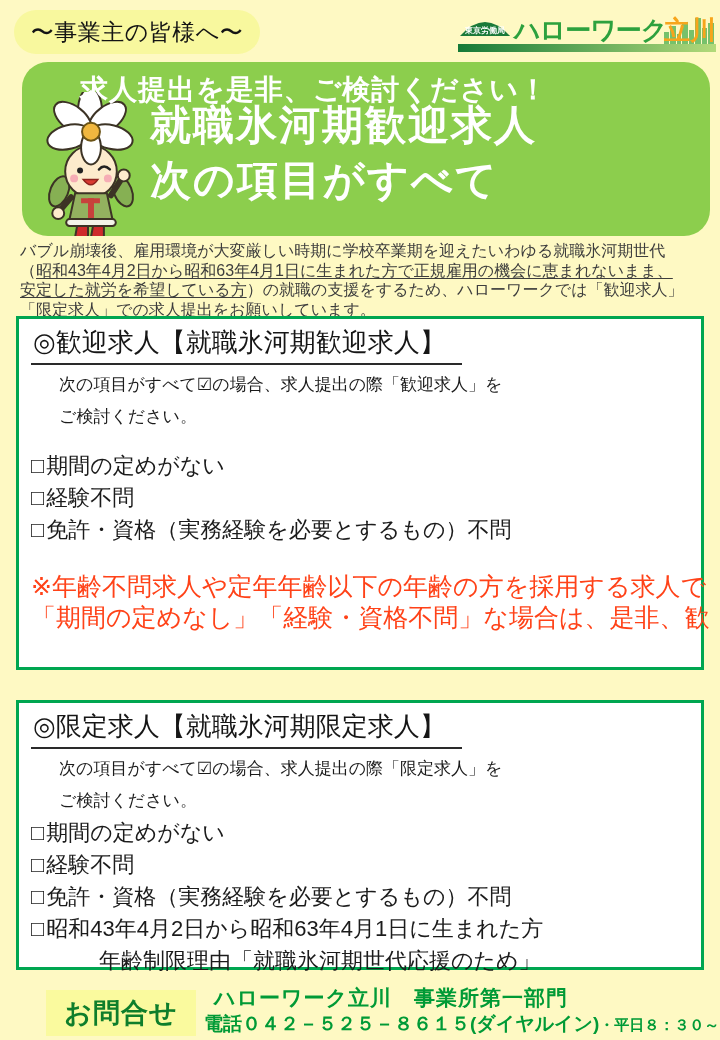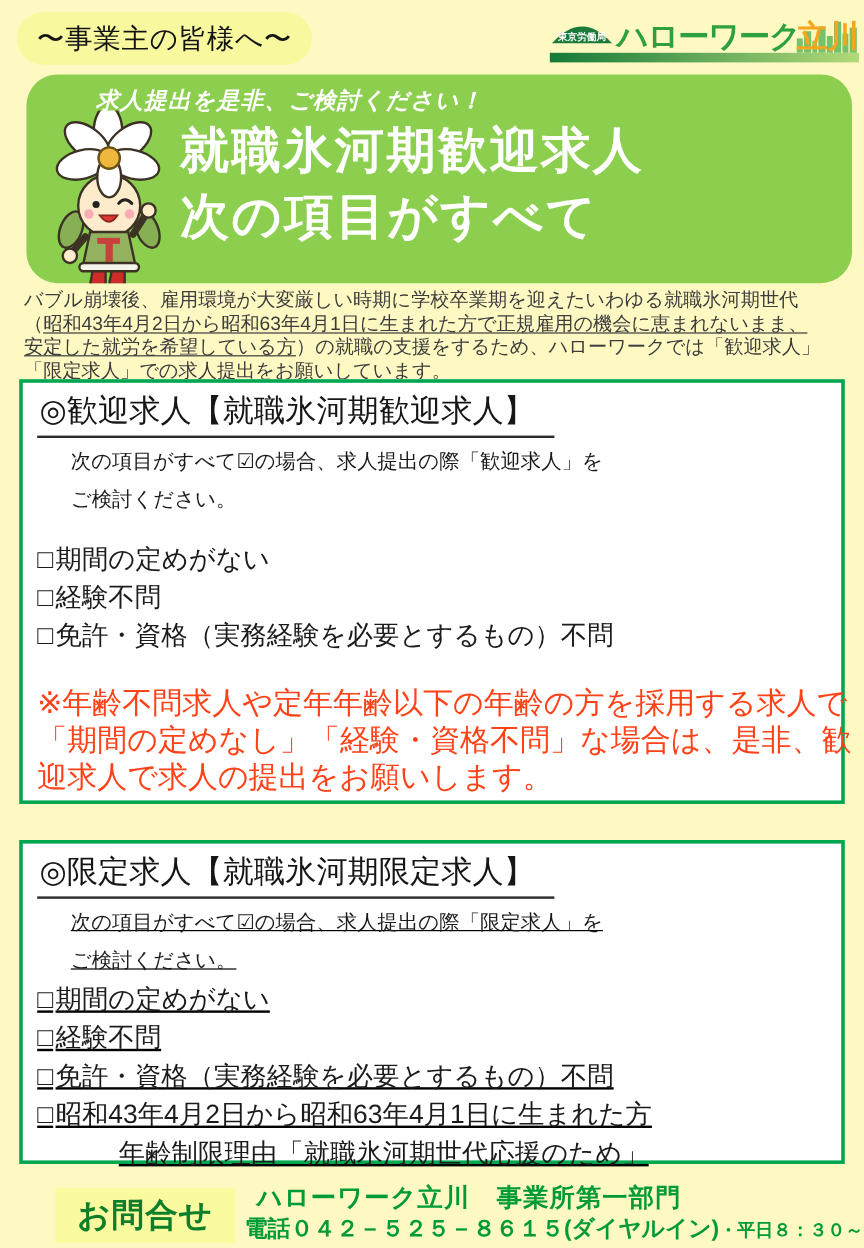--- a/index.html
+++ b/index.html
@@ -17,21 +17,21 @@
   }
   
   .logo{ position:absolute; left:458px; top:6px; width:258px; height:50px; }
   
   .banner{
     position:absolute; left:22px; top:62px; width:688px; height:174px;
     background:#8cce4d; border-radius:26px;
   }
   .banner-subtitle{
     position:absolute; left:58px; top:9px;
-    font-size:19px; font-weight:bold; color:#ffffff; letter-spacing:1px;font-style:italic;
+    font-size:28px; font-weight:bold; color:#ffffff; letter-spacing:1px;
   }
   .banner-title{
     position:absolute; left:128px;
     font-size:41px; font-weight:bold; color:#ffffff; letter-spacing:2px;
     white-space:nowrap;
   }
   .banner-title.t1{ top:36px; }
   .banner-title.t2{ top:91px; }
   .mascot{ position:absolute; left:2px; top:30px; width:132px; height:144px; }
   
@@ -39,21 +39,21 @@
     position:absolute; left:20px; top:241px; width:692px;
     font-size:16px; line-height:19.5px; color:#3d3d3d; white-space:nowrap;
   }
   .intro .u{ text-decoration:underline; text-underline-offset:2px; }
   
   .gbox{
     position:absolute; left:16px; width:688px;
     border:3px solid #00a650; background:#ffffff; padding:6px 10px 0 10px;
   }
   .box1{ top:316px; height:354px; }
-  .box2{ top:700px; height:270px;text-decoration:underline; }
+  .box2{ top:700px; height:270px; }
   .box-title{
     display:inline-block; font-size:26px; color:#161616;
     border-bottom:2px solid #2a2a2a; padding:0 16px 3px 2px; margin-left:2px;
     white-space:nowrap;
   }
   .box-intro{ margin:4px 0 0 30px; font-size:17px; line-height:32px; color:#1b1b1b; white-space:nowrap; }
   .check-list{ margin:0 0 0 2px; }
   .box1 .check-list{ margin-top:17px; }
   .check-item{ font-size:22px; line-height:32px; color:#1b1b1b; white-space:nowrap; }
   .check-item .cbx{ margin-right:2px; }
@@ -170,21 +170,20 @@
       <div>ご検討ください。</div>
     </div>
     <div class="check-list">
       <div class="check-item"><span class="cbx">□</span><span>期間の定めがない</span></div>
       <div class="check-item"><span class="cbx">□</span><span>経験不問</span></div>
       <div class="check-item"><span class="cbx">□</span><span>免許・資格（実務経験を必要とするもの）不問</span></div>
     </div>
     <div class="note">
       <div>※年齢不問求人や定年年齢以下の年齢の方を採用する求人で</div>
       <div>「期間の定めなし」「経験・資格不問」な場合は、是非、歓</div>
-      <div>迎求人で求人の提出をお願いします。</div>
     </div>
   </div>
 
   <div class="gbox box2">
     <div class="box-title">◎限定求人【就職氷河期限定求人】</div>
     <div class="box-intro">
       <div>次の項目がすべて☑の場合、求人提出の際「限定求人」を</div>
       <div>ご検討ください。</div>
     </div>
     <div class="check-list">

